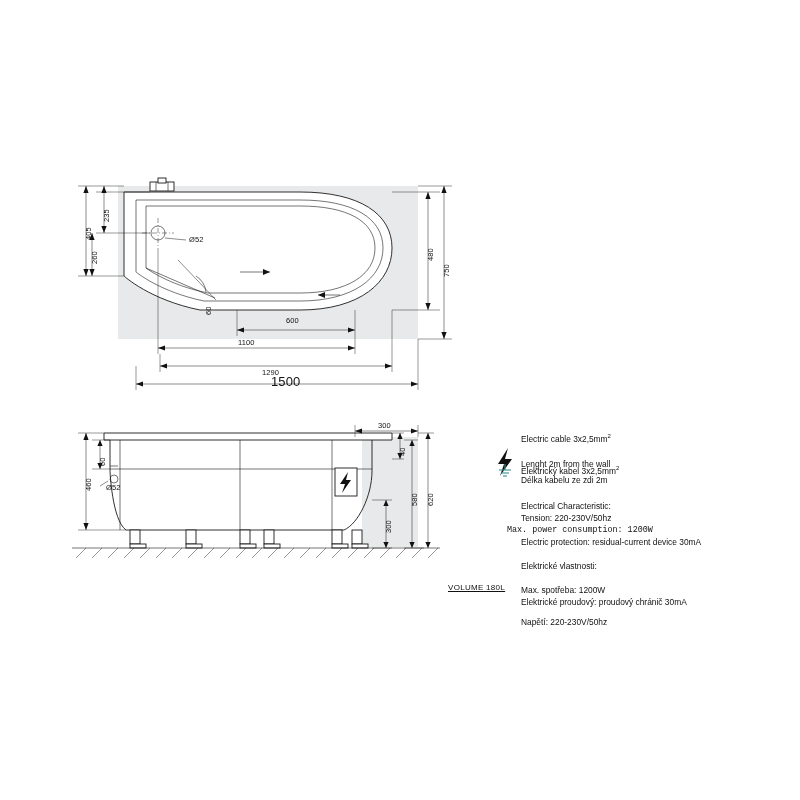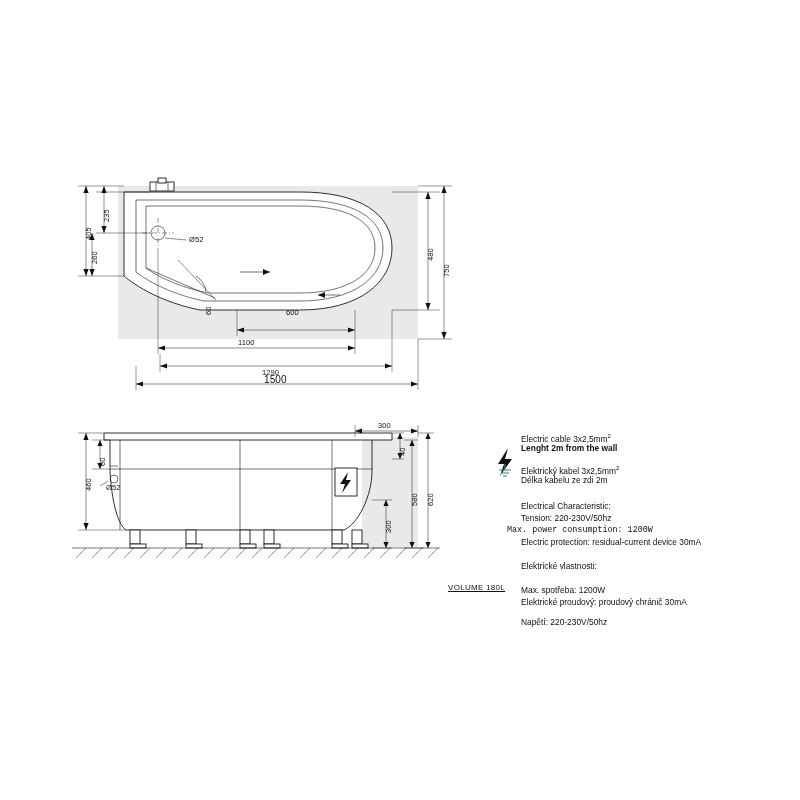--- a/index.html
+++ b/index.html
@@ -282,38 +282,38 @@
     </g>
   </svg>
 
   <div class="dimtxt vert" style="left:84px; top:240px;">405</div>
   <div class="dimtxt vert" style="left:102px; top:222px;">235</div>
   <div class="dimtxt vert" style="left:90px; top:264px;">260</div>
   <div class="dimtxt vert" style="left:426px; top:261px;">480</div>
   <div class="dimtxt vert" style="left:442px; top:277px;">750</div>
   <div class="dimtxt" style="left:189px; top:235px;">Ø52</div>
   <div class="dimtxt vert" style="left:204px; top:315px;">60</div>
-  <div class="dimtxt" style="left:286px; top:308px;">600</div>
+  <div class="dimtxt" style="left:286px; top:316px;">600</div>
   <div class="dimtxt" style="left:238px; top:338px;">1100</div>
   <div class="dimtxt" style="left:262px; top:368px;">1290</div>
-  <div class="dimtxt" style="left:264px; top:374px; font-size:10px;">1500</div>
+  <div class="dimtxt" style="left:271px; top:374px; font-size:13px;">1500</div>
 
   <div class="dimtxt" style="left:378px; top:421px;">300</div>
   <div class="dimtxt vert" style="left:98px; top:466px;">60</div>
   <div class="dimtxt vert" style="left:84px; top:491px;">460</div>
   <div class="dimtxt vert" style="left:398px; top:456px;">40</div>
   <div class="dimtxt vert" style="left:384px; top:533px;">300</div>
   <div class="dimtxt vert" style="left:410px; top:506px;">580</div>
   <div class="dimtxt vert" style="left:426px; top:506px;">620</div>
   <div class="dimtxt" style="left:106px; top:483px;">Ø52</div>
 
   <div class="vol" style="left:448px; top:583px;text-decoration:underline;">VOLUME 180L</div>
 
   <div class="note" style="left:521px; top:430px;"><span>Electric cable 3x2,5mm</span><sup style="font-size:6px">2</sup></div>
-  <div class="note" style="left:521px; top:442px;font-weight:bold;">Lenght 2m from the wall</div>
+  <div class="note" style="left:521px; top:458px;">Lenght 2m from the wall</div>
 
   <div class="note" style="left:521px; top:462px;"><span>Elektrický kabel 3x2,5mm</span><sup style="font-size:6px">2</sup></div>
   <div class="note" style="left:521px; top:474px;">Délka kabelu ze zdi 2m</div>
 
   <div class="note" style="left:521px; top:500px;">Electrical Characteristic:</div>
   <div class="note" style="left:521px; top:512px;">Tension: 220-230V/50hz</div>
   <div class="note" style="left:507px; top:524px;font-family:Liberation Mono, monospace;">Max. power consumption: 1200W</div>
   <div class="note" style="left:521px; top:536px;">Electric protection: residual-current device 30mA</div>
 
   <div class="note" style="left:521px; top:560px;">Elektrické vlastnosti:</div>

